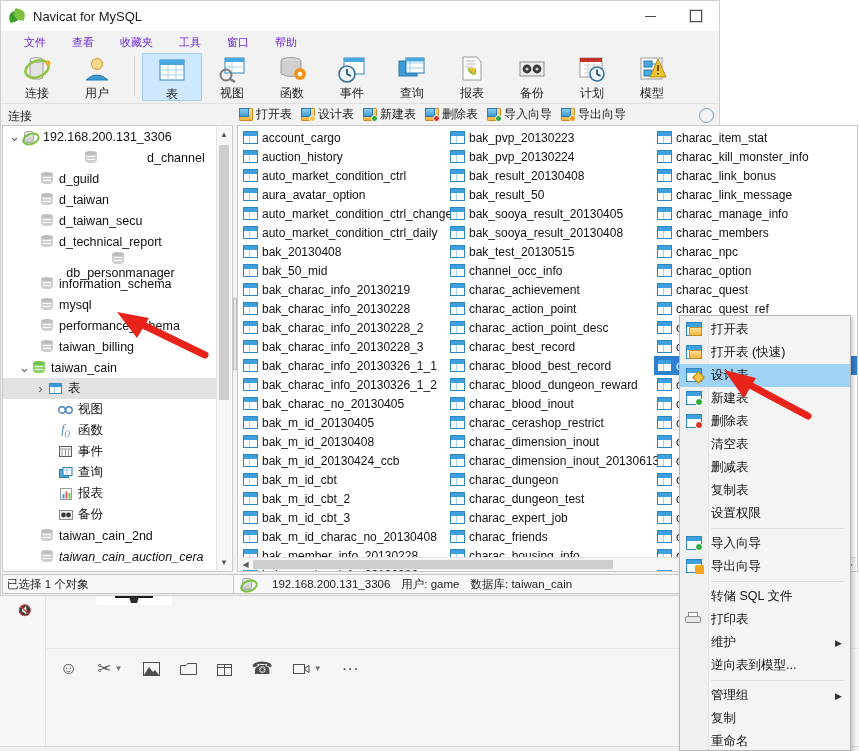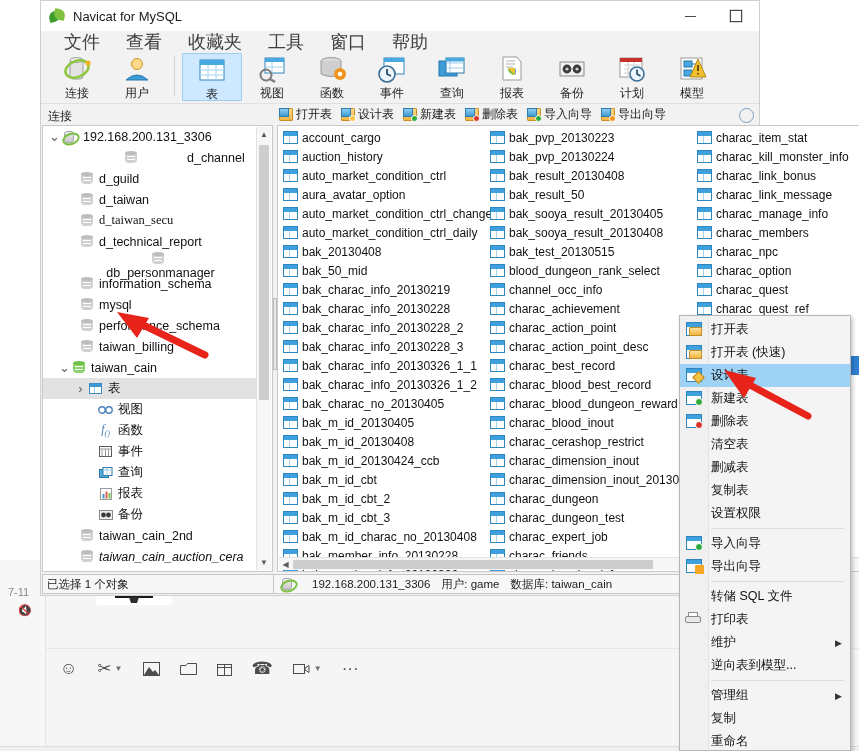--- a/index.html
+++ b/index.html
@@ -58,21 +58,21 @@
   }
   .bg-bottom-strip {
     position: absolute; left: 0; top: 746px; width: 859px; height: 5px;
     background: #f0f0f0; border-top: 1px solid #dcdcdc;
   }
 
   
   .navicat {
     position: absolute; left: 0; top: 0; width: 720px; height: 596px;
     background: #f2f2f2;
-    border: 1px solid #cfcfcf; box-sizing: border-box; margin-left: 40px;
+    border: 1px solid #cfcfcf; box-sizing: border-box;
   }
 
   
   .titlebar {
     position: absolute; left: 0; top: 0; right: 0; height: 30px;
     background: #ffffff;
     display: flex; align-items: center;
   }
   .app-icon {
     width: 17px; height: 17px; margin-left: 8px; margin-right: 7px;
@@ -104,21 +104,21 @@
     box-shadow: 0 0 0 1px #d8d8d8;
   }
 
   
   .menubar {
     position: absolute; left: 0; top: 30px; right: 0; height: 22px;
     background: #f2f2f2;
     display: flex; align-items: center; padding-left: 10px; gap: 0px;
   }
   .menubar .mi {
-    font-size: 18px; color: #404040; padding: 2px 13px; cursor: default;
+    font-size: 11px; color: #6d28d9; padding: 2px 13px; cursor: default;
   }
 
   
   .toolbar {
     position: absolute; left: 0; top: 52px; right: 0; height: 50px;
     background: #f2f2f2;
     display: flex; align-items: flex-start; padding-left: 6px;
   }
   .tb-item {
     width: 60px; height: 48px;
@@ -657,21 +657,21 @@
           </div>
           <div class="tree-row" style="padding-left: 22px;">
             <span class="twisty"></span>
             <span class="db-ico">
               <span class="cyl-body"></span>
               <span class="cyl-top"></span>
               <span class="cyl-lines"></span>
             </span>
             <span>d_taiwan</span>
           </div>
-          <div class="tree-row" style="padding-left: 22px; font-family: Liberation Serif, serif;">
+          <div class="tree-row" style="padding-left: 22px;">
             <span class="twisty"></span>
             <span class="db-ico">
               <span class="cyl-body"></span>
               <span class="cyl-top"></span>
               <span class="cyl-lines"></span>
             </span>
             <span>d_taiwan_secu</span>
           </div>
           <div class="tree-row" style="padding-left: 22px;">
             <span class="twisty"></span>
@@ -958,24 +958,20 @@
               <span class="tbl-ico"></span>
               <span>bak_sooya_result_20130405</span>
             </div>
             <div class="tbl-row">
               <span class="tbl-ico"></span>
               <span>bak_sooya_result_20130408</span>
             </div>
             <div class="tbl-row">
               <span class="tbl-ico"></span>
               <span>bak_test_20130515</span>
-            </div>
-            <div class="tbl-row">
-              <span class="tbl-ico"></span>
-              <span>blood_dungeon_rank_select</span>
             </div>
             <div class="tbl-row">
               <span class="tbl-ico"></span>
               <span>channel_occ_info</span>
             </div>
             <div class="tbl-row">
               <span class="tbl-ico"></span>
               <span>charac_achievement</span>
             </div>
             <div class="tbl-row">

